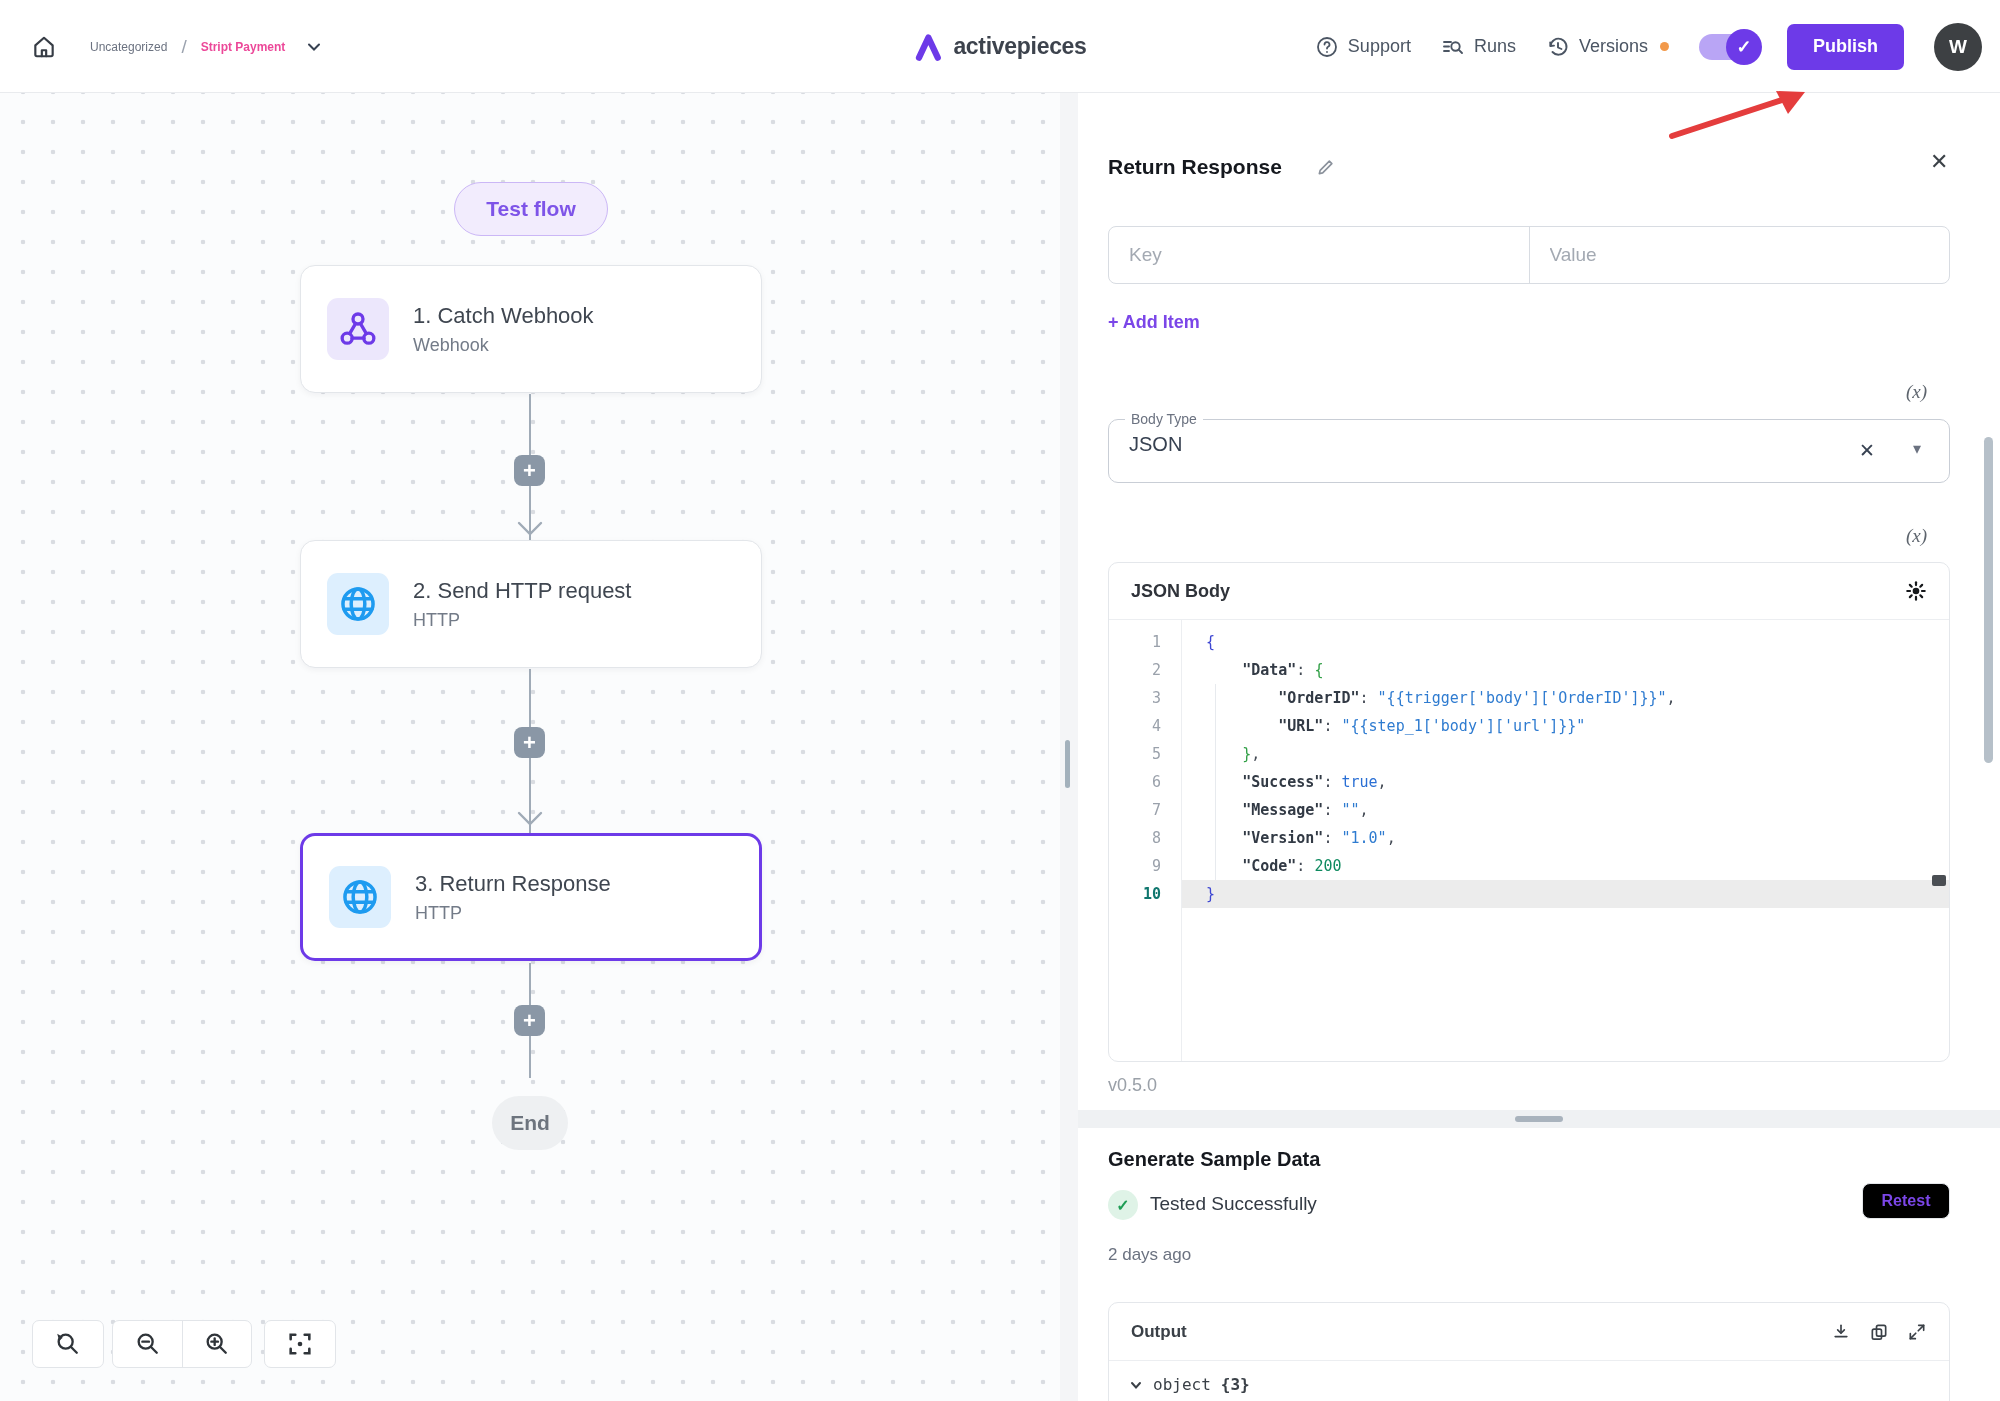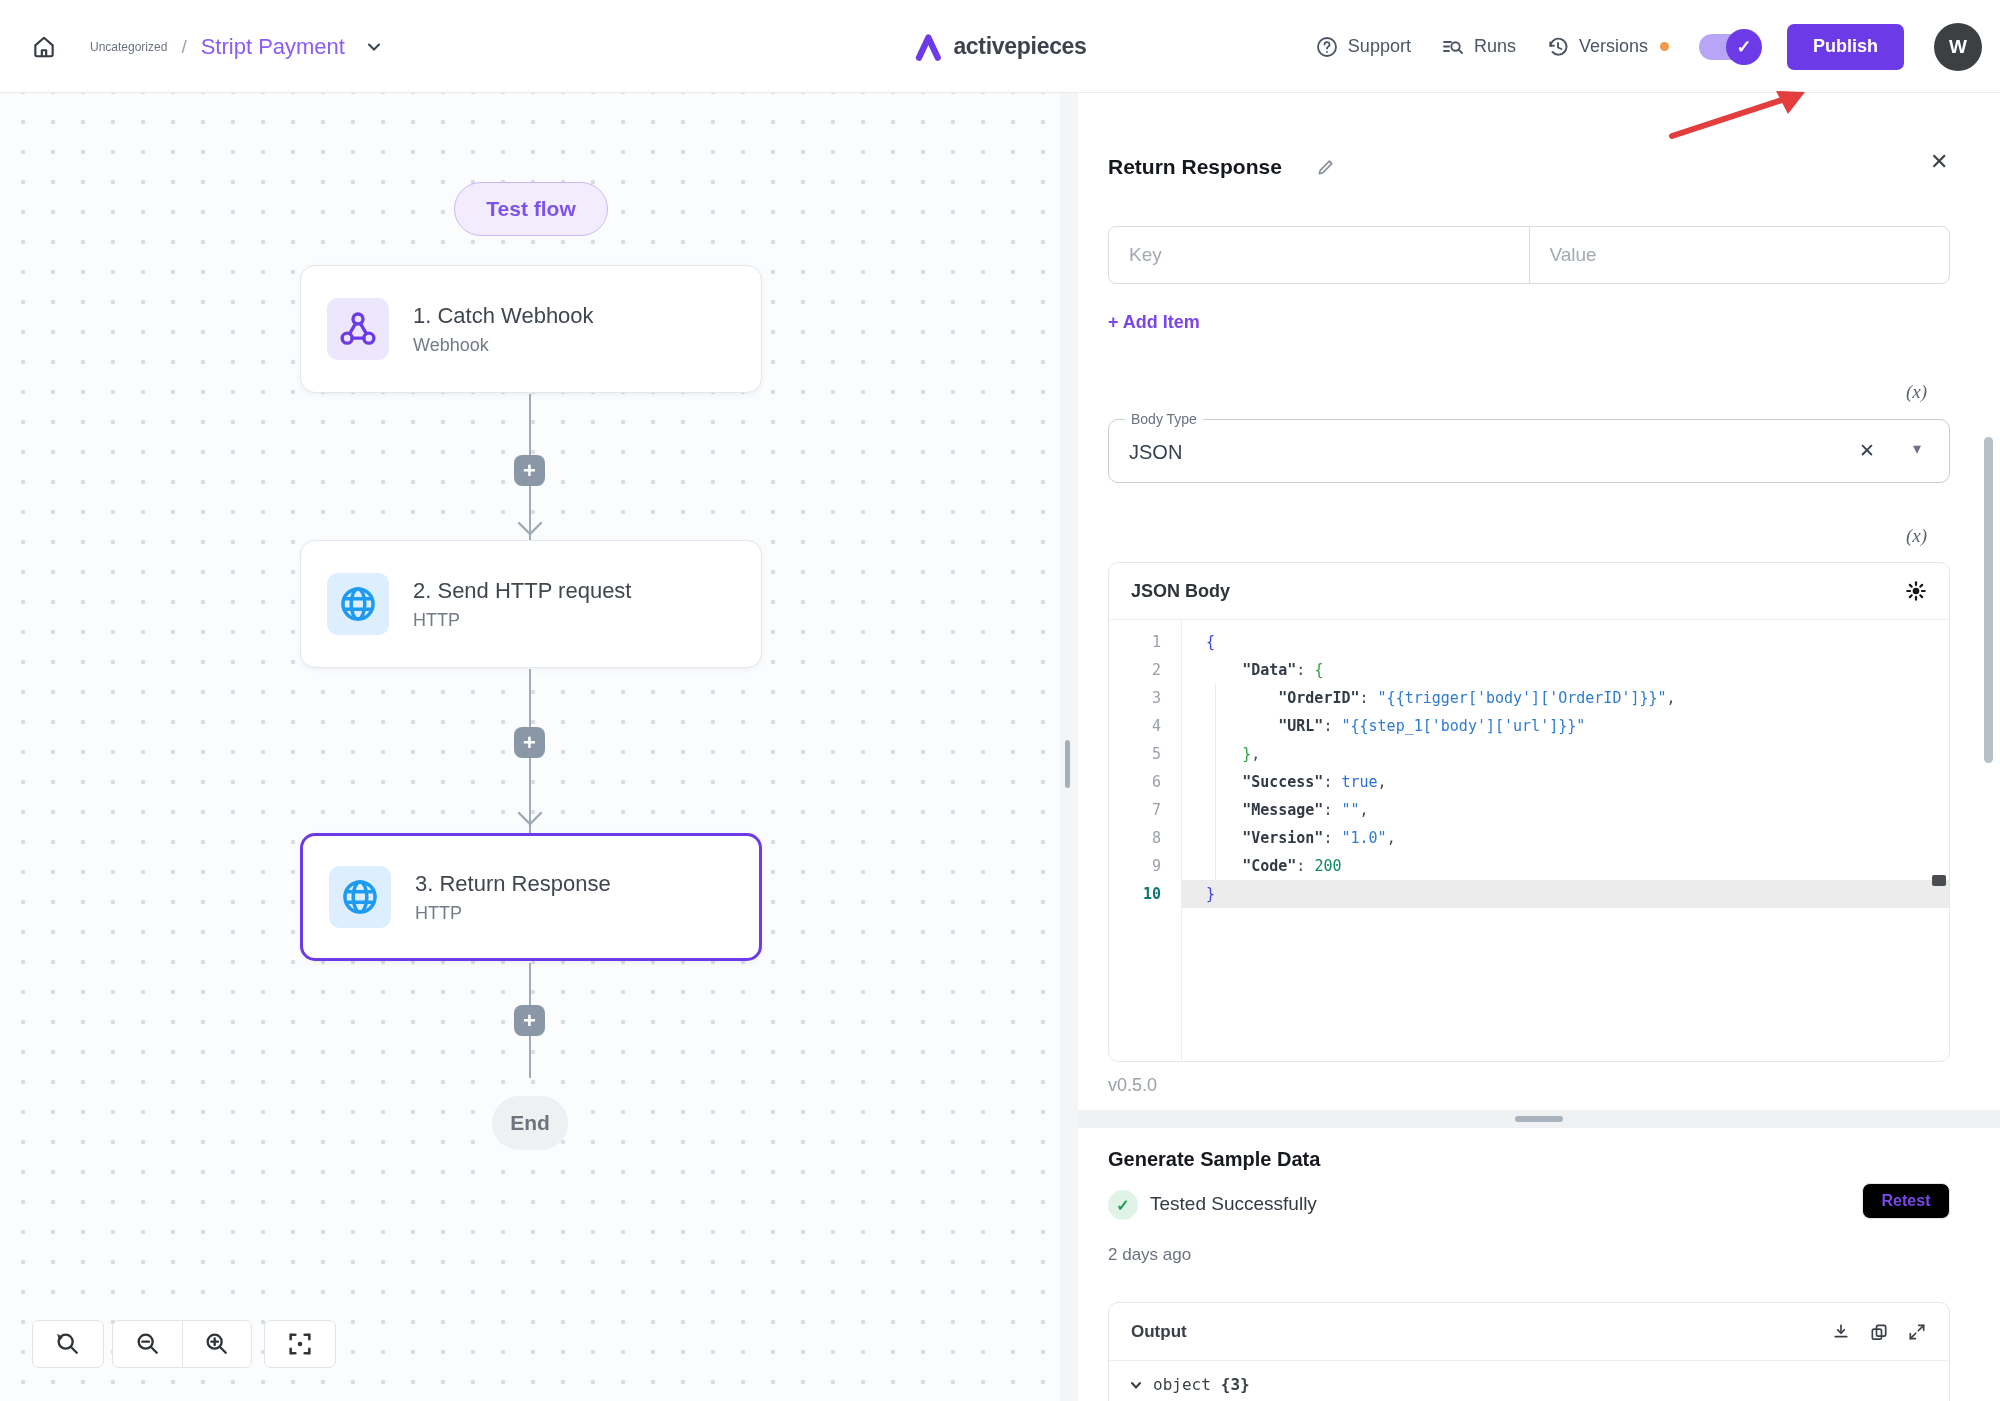--- a/index.html
+++ b/index.html
@@ -7,21 +7,21 @@
               font-family:"Liberation Sans", sans-serif; }
   .app { position:absolute; inset:0; width:2000px; height:1401px; }
 
   
   .topbar { position:absolute; left:0; top:0; width:2000px; height:93px; background:#fff;
             border-bottom:1px solid #e9ebee; z-index:30; }
   .tb-left { position:absolute; left:24px; top:0; height:93px; display:flex; align-items:center; gap:14px; }
   .home-btn { width:40px; height:40px; display:flex; align-items:center; justify-content:center; cursor:pointer; }
   .crumb-cat { font-size:12px; color:#6b7280; margin-left:12px; }
   .crumb-sep { font-size:19px; color:#9ca3af; }
-  .crumb-name { font-size:22px; font-weight:normal; color:#8b5cf6; }
+  .crumb-name { font-size:12px; font-weight:bold; color:#ec4899; }
   .crumb-chev { margin-left:6px; display:flex; align-items:center; }
   .tb-center { position:absolute; left:50%; top:0; transform:translateX(-50%); height:93px;
                display:flex; align-items:center; gap:10px; }
   .brand-text { font-size:23px; font-weight:bold; color:#3d434d; letter-spacing:-0.3px; }
   .tb-right { position:absolute; right:18px; top:0; height:93px; display:flex; align-items:center; gap:30px; }
   .nav-item { display:flex; align-items:center; gap:9px; color:#4b5563; font-size:18px; cursor:pointer; }
   .dot { width:9px; height:9px; border-radius:50%; background:#f2994a; margin-left:-18px; }
   .toggle { position:relative; width:58px; height:26px; border-radius:13px; background:#b9a5f5; cursor:pointer; }
   .toggle .knob { position:absolute; right:-5px; top:-5px; width:36px; height:36px; border-radius:50%;
                   background:#6d3ae8; color:#fff; font-size:18px; font-weight:bold;
@@ -75,21 +75,21 @@
   .kv { left:30px; top:133px; width:842px; height:58px; border:1px solid #d8dce2; border-radius:8px; display:flex; }
   .kv input { flex:1; border:none; outline:none; font-size:19px; color:#3b4149; padding:0 20px; background:transparent;
               font-family:"Liberation Sans", sans-serif; }
   .kv input::placeholder { color:#a3a9b2; }
   .kv .kv-div { width:1px; background:#d8dce2; }
   .add-item { left:30px; top:219px; font-size:18px; font-weight:600; color:#7b46e8; cursor:pointer; }
   .dyn { font-size:19px; color:#5d646d; font-style:italic; font-family:"Liberation Serif", serif; cursor:pointer; }
   .dyn1 { left:828px; top:288px; } .dyn2 { left:828px; top:432px; }
   .bt-field { left:30px; top:318px; width:842px; height:72px; border:1px solid #c9ced6; border-radius:10px; }
   .bt-field legend { font-size:14px; color:#6b7280; margin-left:16px; padding:0 6px; }
-  .bt-value { position:absolute; left:20px; top:14px; font-size:20px; color:#374151; }
+  .bt-value { position:absolute; left:20px; top:6px; font-size:20px; color:#374151; }
   .bt-clear { position:absolute; right:74px; top:12px; font-size:19px; color:#374151; cursor:pointer; }
   .bt-caret { position:absolute; right:28px; top:12px; font-size:16px; color:#6b7280; cursor:pointer; }
 
   .json-card { left:30px; top:469px; width:842px; height:500px; border:1px solid #e4e7eb; border-radius:10px; overflow:hidden; }
   .json-head { position:absolute; left:0; top:0; width:100%; height:57px; border-bottom:1px solid #eceef1;
                display:flex; align-items:center; padding:0 22px; justify-content:space-between; }
   .json-title { font-size:18px; font-weight:600; color:#2f333a; }
   .code-wrap { position:absolute; left:0; top:57px; width:100%; bottom:0; display:flex;
                font-family:"DejaVu Sans Mono", monospace; font-size:15px; }
   .code-gutter { width:72px; padding-top:8px; text-align:right; }

